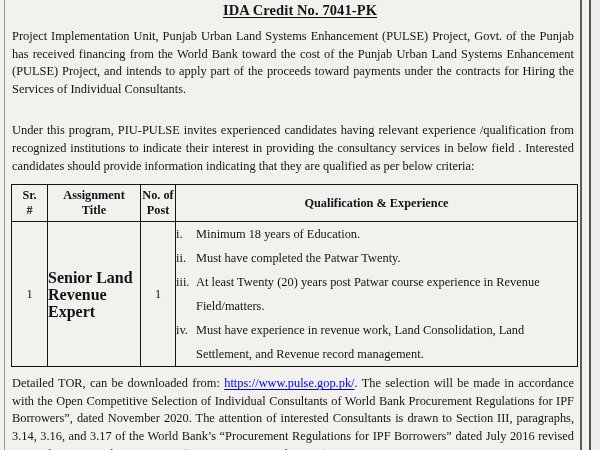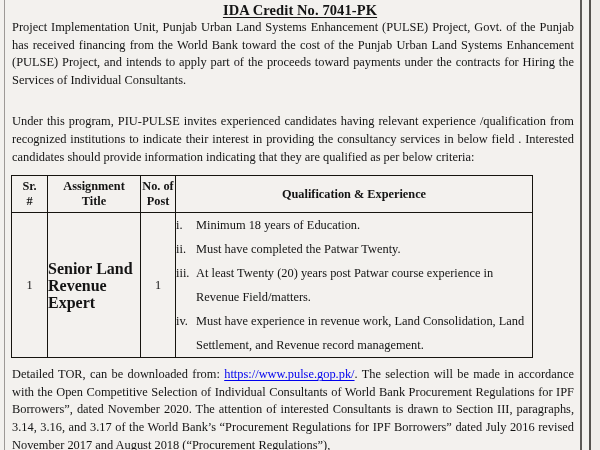--- a/index.html
+++ b/index.html
@@ -64,33 +64,33 @@
     margin: 2px 0 0 0;
   }
 
   .para {
     font-size: 12.4px;
     line-height: 17.6px;
     text-align: justify;
     margin: 0;
     padding: 0 26px 0 12px;
   }
-  .para-intro { }
+  .para-intro { margin-top: 9px; }
   .para-program { margin-top: 24px; }
   .para-footer { margin-top: 8px; }
 
   .link {
     text-decoration: underline;
     text-underline-offset: 1.5px;
   }
 
   
   .tbl-wrap {
     margin: 9px 4px 0 11px;
-    width: 522px;
+    width: 567px;
   }
   table.req {
     border-collapse: collapse;
     width: 100%;
     table-layout: fixed;
     border: 1.6px solid #16140f;
   }
   table.req th,
   table.req td {
     border: 1.6px solid #16140f;

